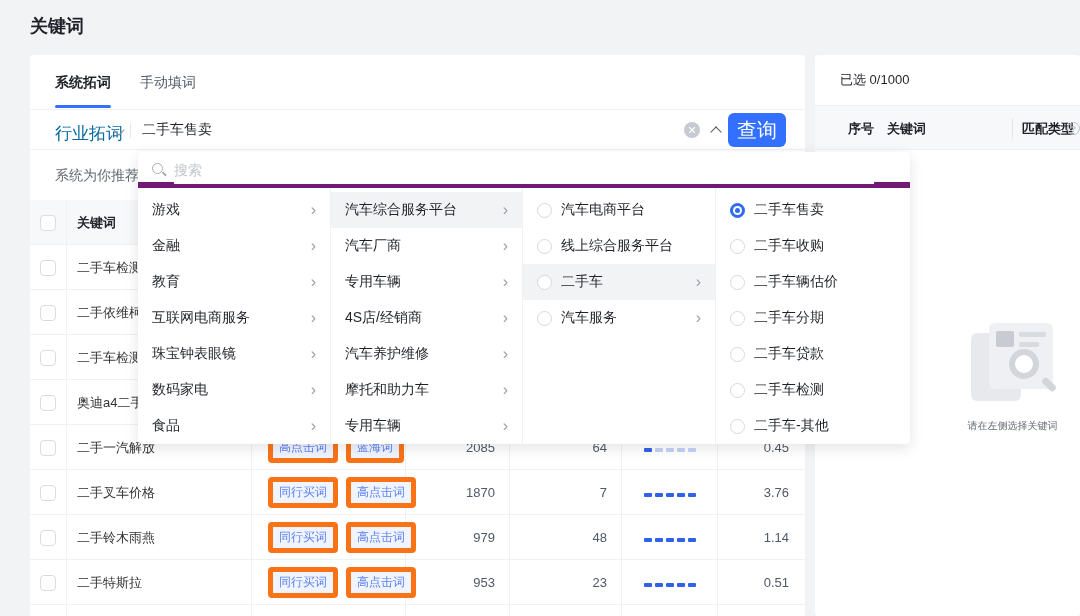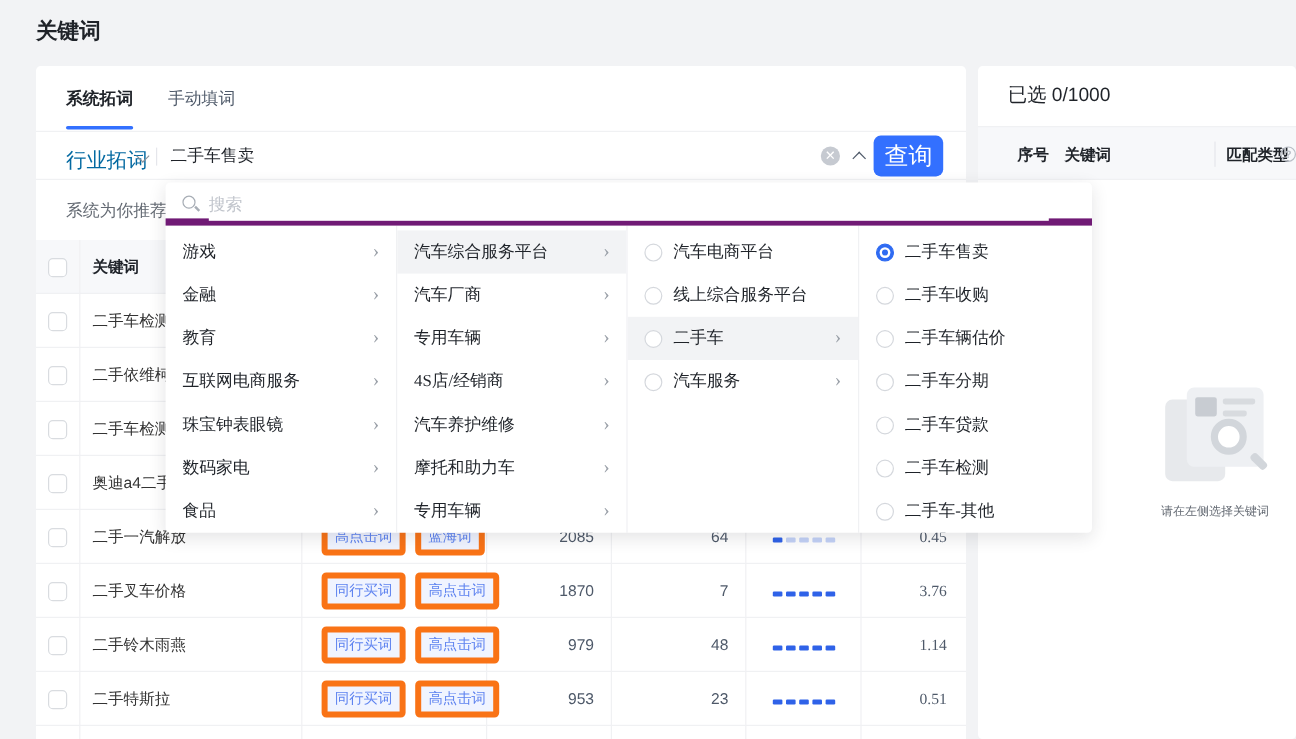--- a/index.html
+++ b/index.html
@@ -31,56 +31,56 @@
   .chev-up { position:absolute; left:682px; top:18px; width:8px; height:8px; border-left:1.5px solid #4e5969; border-top:1.5px solid #4e5969; transform:rotate(45deg); cursor:pointer; }
   .btn-primary { position:absolute; left:698px; top:3px; width:58px; height:34px; background:#3370ff; color:#fff; border:none; border-radius:6px; font-size:20px; font-family:inherit; cursor:pointer; }
 
   .hint-row { position:absolute; left:25px; top:95px; height:50px; line-height:50px; font-size:14px; color:#646a73; white-space:nowrap; }
 
   
   .ltable { position:absolute; left:0; top:145px; width:775px; }
   .trow { display:flex; height:45px; border-bottom:1px solid #f0f1f3; background:#fff; }
   .trow.head { background:#f7f8fa; }
   .tc { height:45px; border-right:1px solid #f0f1f3; display:flex; align-items:center; font-size:13px; color:#333; }
-  .tc:last-child { border-right:none;font-family:Liberation Serif, serif; }
+  .tc:last-child { border-right:none; }
   .c-chk { width:37px; justify-content:center; }
   .c-kw  { width:185px; padding-left:10px; }
   .c-tag { width:154px; padding-left:16px; }
   .c-n1  { width:104px; justify-content:flex-end; padding-right:14px; color:#4e5969; }
   .c-n2  { width:112px; justify-content:flex-end; padding-right:14px; color:#4e5969; }
   .c-bar { width:96px; justify-content:center; }
   .c-n3  { width:87px; justify-content:flex-end; padding-right:16px; color:#4e5969; }
   .head .tc { font-weight:bold; color:#1f2329; }
   .chk { width:16px; height:16px; border:1px solid #d9dce0; border-radius:4px; background:#fff; cursor:pointer; }
   .pill { display:inline-block; margin-right:8px; padding:2px 6px; font-size:12px; color:#5e83f0; background:#f0f4ff; border:5px solid #f97316; border-radius:4px; white-space:nowrap; }
   .bars i { display:inline-block; width:8px; height:4px; margin:0 1.5px; border-radius:1px; background:#c3d2f7; }
   .bars i.on { background:#2f62e8; }
 
   
   .cascader { position:absolute; left:138px; top:152px; width:772px; height:292px; background:#fff; border-radius:4px; box-shadow:0 4px 14px rgba(31,35,41,.12); z-index:10; }
   .cas-search { position:relative; height:36px; border-bottom:6px solid #701a75; }
   .mag { position:absolute; left:14px; top:11px; width:11px; height:11px; border:1.5px solid #a7adb5; border-radius:50%; }
   .mag::after { content:""; position:absolute; left:9px; top:9px; width:5px; height:1.5px; background:#a7adb5; transform:rotate(45deg); }
   .cas-input { position:absolute; left:36px; top:4px; width:700px; height:28px; border:none; outline:none; font-size:14px; color:#1f2329; font-family:inherit; }
   .cas-input::placeholder { color:#c1c5cc; }
-  .cas-cols { display:flex; height:256px;font-family:Liberation Serif, serif; }
+  .cas-cols { display:flex; height:256px; }
   .cas-col { height:100%; border-right:1px solid #f0f1f3; padding-top:4px; overflow:hidden; }
   .cas-col:last-child { border-right:none; }
   .w1{width:193px}.w2{width:192px}.w3{width:193px}.w4{width:194px}
   .cas-item { display:flex; align-items:center; height:36px; padding:0 14px; font-size:14px; color:#1f2329; cursor:pointer; }
   .cas-item.hl { background:#f2f3f5; }
   .cas-item .lbl { flex:1; white-space:nowrap; overflow:hidden; }
   .arrow { color:#9aa0a8; font-size:16px; line-height:1; }
   .radio { width:15px; height:15px; border:1px solid #d5d8dd; border-radius:50%; background:#fff; margin-right:9px; flex:none; display:flex; align-items:center; justify-content:center; }
   .radio.sel { border-color:#2f6bf2; background:#2f6bf2; }
   .radio.sel .rin { width:9px; height:9px; border-radius:50%; background:#fff; display:flex; align-items:center; justify-content:center; }
   .radio.sel .rdot { width:5px; height:5px; border-radius:50%; background:#2f6bf2; }
 
   
-  .sel-counter { position:absolute; left:25px; top:0; height:50px; line-height:50px; font-size:16px; color:#1f2329; }
+  .sel-counter { position:absolute; left:25px; top:0; height:50px; line-height:50px; font-size:13px; color:#1f2329; }
   .rhead { position:absolute; left:0; top:50px; width:265px; height:45px; background:#f7f8fa; border-top:1px solid #f0f1f3; border-bottom:1px solid #f0f1f3; font-size:13px; font-weight:bold; color:#1f2329; }
   .rh1 { position:absolute; left:33px; top:0; line-height:45px; }
   .rh2 { position:absolute; left:72px; top:0; line-height:45px; }
   .rh-sep { position:absolute; left:197px; top:12px; width:1px; height:21px; background:#e5e6eb; }
   .rh3 { position:absolute; left:207px; top:0; line-height:45px; }
   .help-ic { position:absolute; left:252px; top:16px; width:13px; height:13px; border-radius:50%; border:1px solid #b9bec6; color:#b9bec6; font-size:9px; line-height:12px; text-align:center; }
 
   .empty-wrap { position:absolute; left:130px; top:268px; width:135px; text-align:center; }
   .doc-ic { position:relative; width:88px; height:82px; margin:0 auto 14px; }
   .sheet-back { position:absolute; left:2px; top:10px; width:50px; height:68px; background:#e7e9ec; border-radius:6px; }

